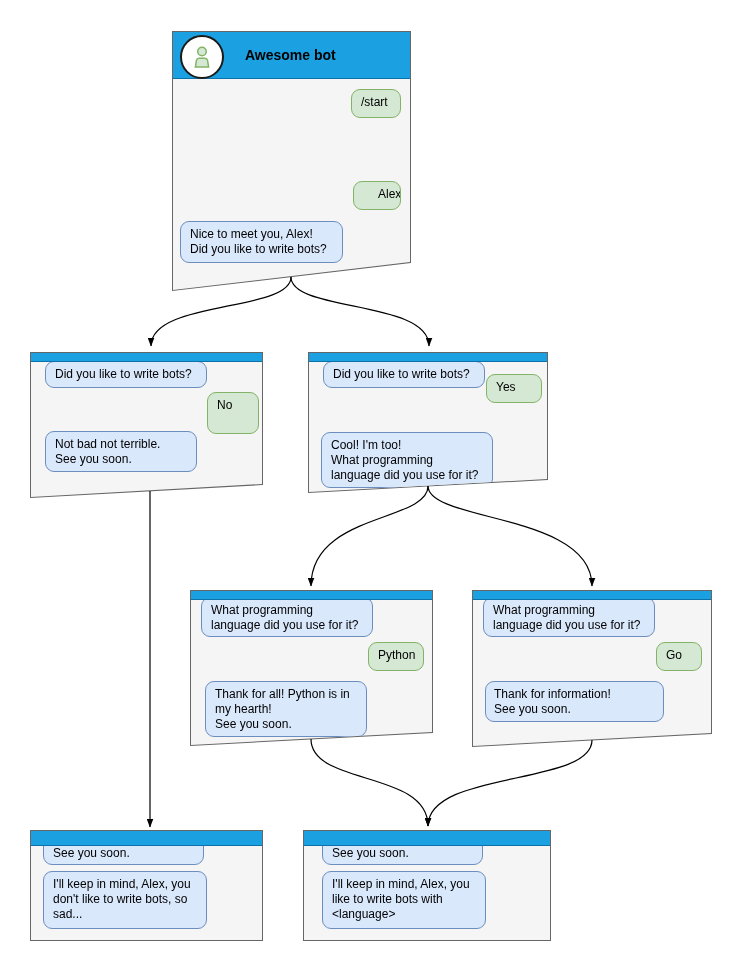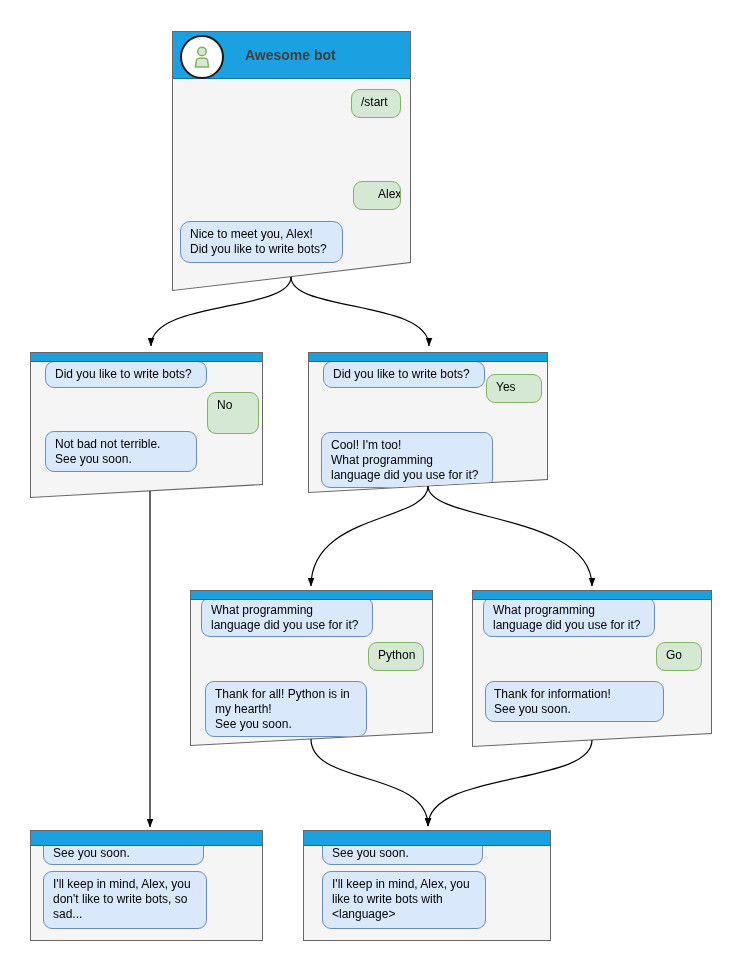--- a/index.html
+++ b/index.html
@@ -18,21 +18,21 @@
   .torn .fill-layer {
     clip-path: polygon(0 0, 100% 0, 100% calc(100% - var(--cut,0px)), 0 100%);
   }
 
   .win-head {
     position:absolute; top:0; left:0; right:0;
     background:#1BA1E2; border-bottom:1px solid #0C72A8;
     z-index:3;
   }
   .main-head { display:flex; align-items:center; }
-  .win-title { margin-left:72px; color:#404040; font-weight:bold; font-size:14px; }
+  .win-title { margin-left:72px; color:#000000; font-weight:bold; font-size:14px; }
   .avatar {
     position:absolute; left:7px; top:3px; width:40px; height:40px;
     background:#ffffff; border:2px solid #1a1a1a; border-radius:50%;
     display:flex; align-items:center; justify-content:center; z-index:4;
   }
   .avatar svg { width:30px; height:30px; }
 
   
   .bubble {
     position:absolute; box-sizing:border-box;
@@ -48,21 +48,21 @@
 </head>
 <body>
 
 <div class="stage">
 
   <div class="win torn" style="left:172px;top:31px;width:239px;height:260px;--cut:28px;">
     <div class="border-layer"></div>
     <div class="fill-layer">
       <div class="bubble user" style="left:178px;top:57px;width:50px;height:29px;">/start</div>
       <div class="bubble user" style="left:180px;top:149px;width:48px;height:29px;padding-left:24px;">Alex</div>
-      <div class="bubble bot" style="left:7px;top:189px;width:163px;height:42px;border-radius:10px;">Nice to meet you, Alex!
+      <div class="bubble bot" style="left:7px;top:189px;width:163px;height:42px;">Nice to meet you, Alex!
 Did you like to write bots?</div>
       <div class="win-head main-head" style="height:46px;">
         <span class="avatar">
           <svg viewBox="0 0 24 24">
             <circle cx="12" cy="7.6" r="3.4" fill="#D5E8D4" stroke="#82B366" stroke-width="1.2"></circle>
             <path d="M6.7 20 L7.6 14.6 Q8 13 9.6 13 L14.4 13 Q16 13 16.4 14.6 L17.3 20 Z" fill="#D5E8D4" stroke="#82B366" stroke-width="1.2"></path>
           </svg>
         </span>
         <span class="win-title">Awesome bot</span>
       </div>

